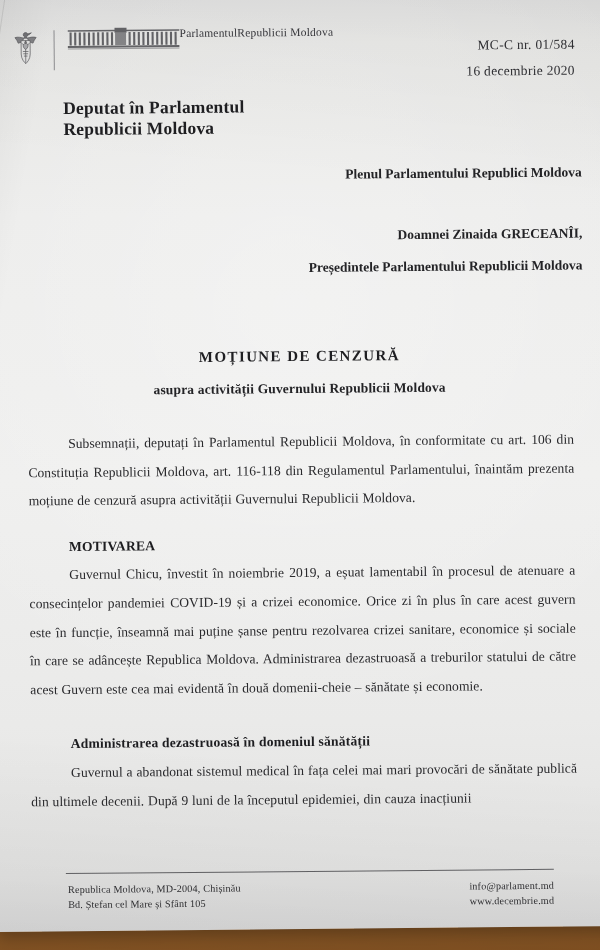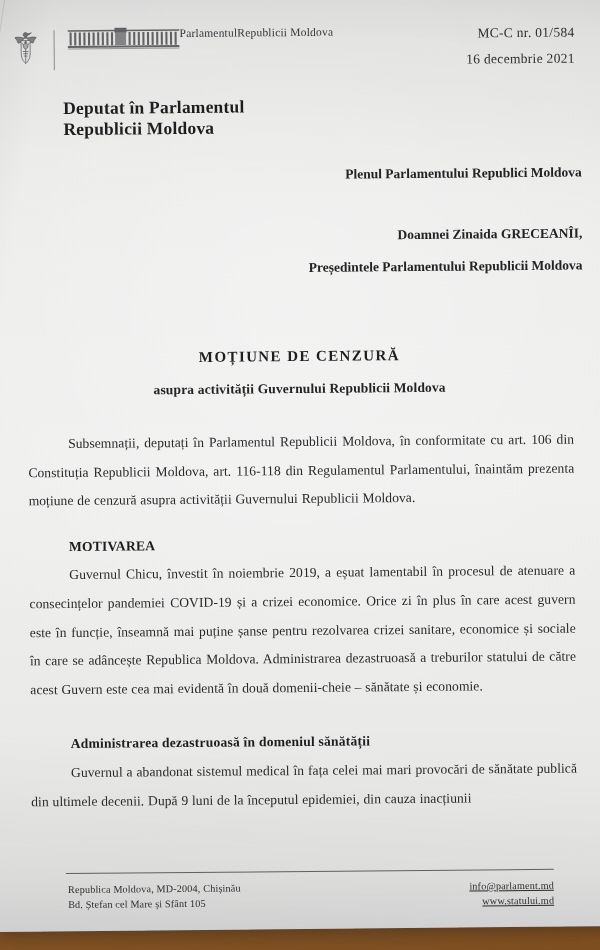--- a/index.html
+++ b/index.html
@@ -130,21 +130,21 @@
     line-height: 13.5px;
     letter-spacing: .2px;
     color: #35353a;
     white-space: nowrap;
   }
 
   
   .refblock {
     position: absolute;
     right: 22px;
-    top: 22px;
+    top: 34px;
     text-align: right;
   }
   .ref {
     font-size: 13.5px;
     line-height: 26px;
     color: #2f2f33;
     letter-spacing: .3px;
     white-space: nowrap;
   }
 
@@ -243,21 +243,21 @@
   .footer {
     position: absolute;
     left: 64px;
     right: 50px;
     top: 881px;
     display: flex;
     justify-content: space-between;
     align-items: flex-start;
   }
   .f-left, .f-right { display: flex; flex-direction: column; }
-  .f-right { text-align: right; align-items: flex-end; text-decoration: underline; }
+  .f-right { text-align: right; align-items: flex-end; }
   .f-line {
     font-size: 10.2px;
     line-height: 14.5px;
     color: #2e2e31;
     letter-spacing: .15px;
     white-space: nowrap;
   }
 </style>
 </head>
 <body>
@@ -331,21 +331,21 @@
             <rect x="0" y="20.4" width="112" height="1.1" opacity=".6"></rect>
           </g>
         </svg>
         <div class="lh-line">Parlamentul</div>
         <div class="lh-line">Republicii Moldova</div>
       </div>
     </div>
 
     <div class="refblock">
       <div class="ref">MC-C nr. 01/584</div>
-      <div class="ref">16 decembrie 2021</div>
+      <div class="ref">16 decembrie 2020</div>
     </div>
 
     <div class="deputy">
       <div class="deputy-line">Deputat în Parlamentul</div>
       <div class="deputy-line">Republicii Moldova</div>
     </div>
 
     <div class="addressee">
       <div class="addr-line">Plenul Parlamentului  Republici Moldova</div>
       <div class="addr-gap"></div>
@@ -369,18 +369,18 @@
     </div>
 
     <div class="footer-rule"></div>
     <div class="footer">
       <div class="f-left">
         <span class="f-line">Republica Moldova, MD-2004, Chișinău</span>
         <span class="f-line">Bd. Ștefan cel Mare și Sfânt 105</span>
       </div>
       <div class="f-right">
         <span class="f-line">info@parlament.md</span>
-        <span class="f-line">www.statului.md</span>
+        <span class="f-line">www.decembrie.md</span>
       </div>
     </div>
 
   </div>
 </div>
 
 </body></html>

